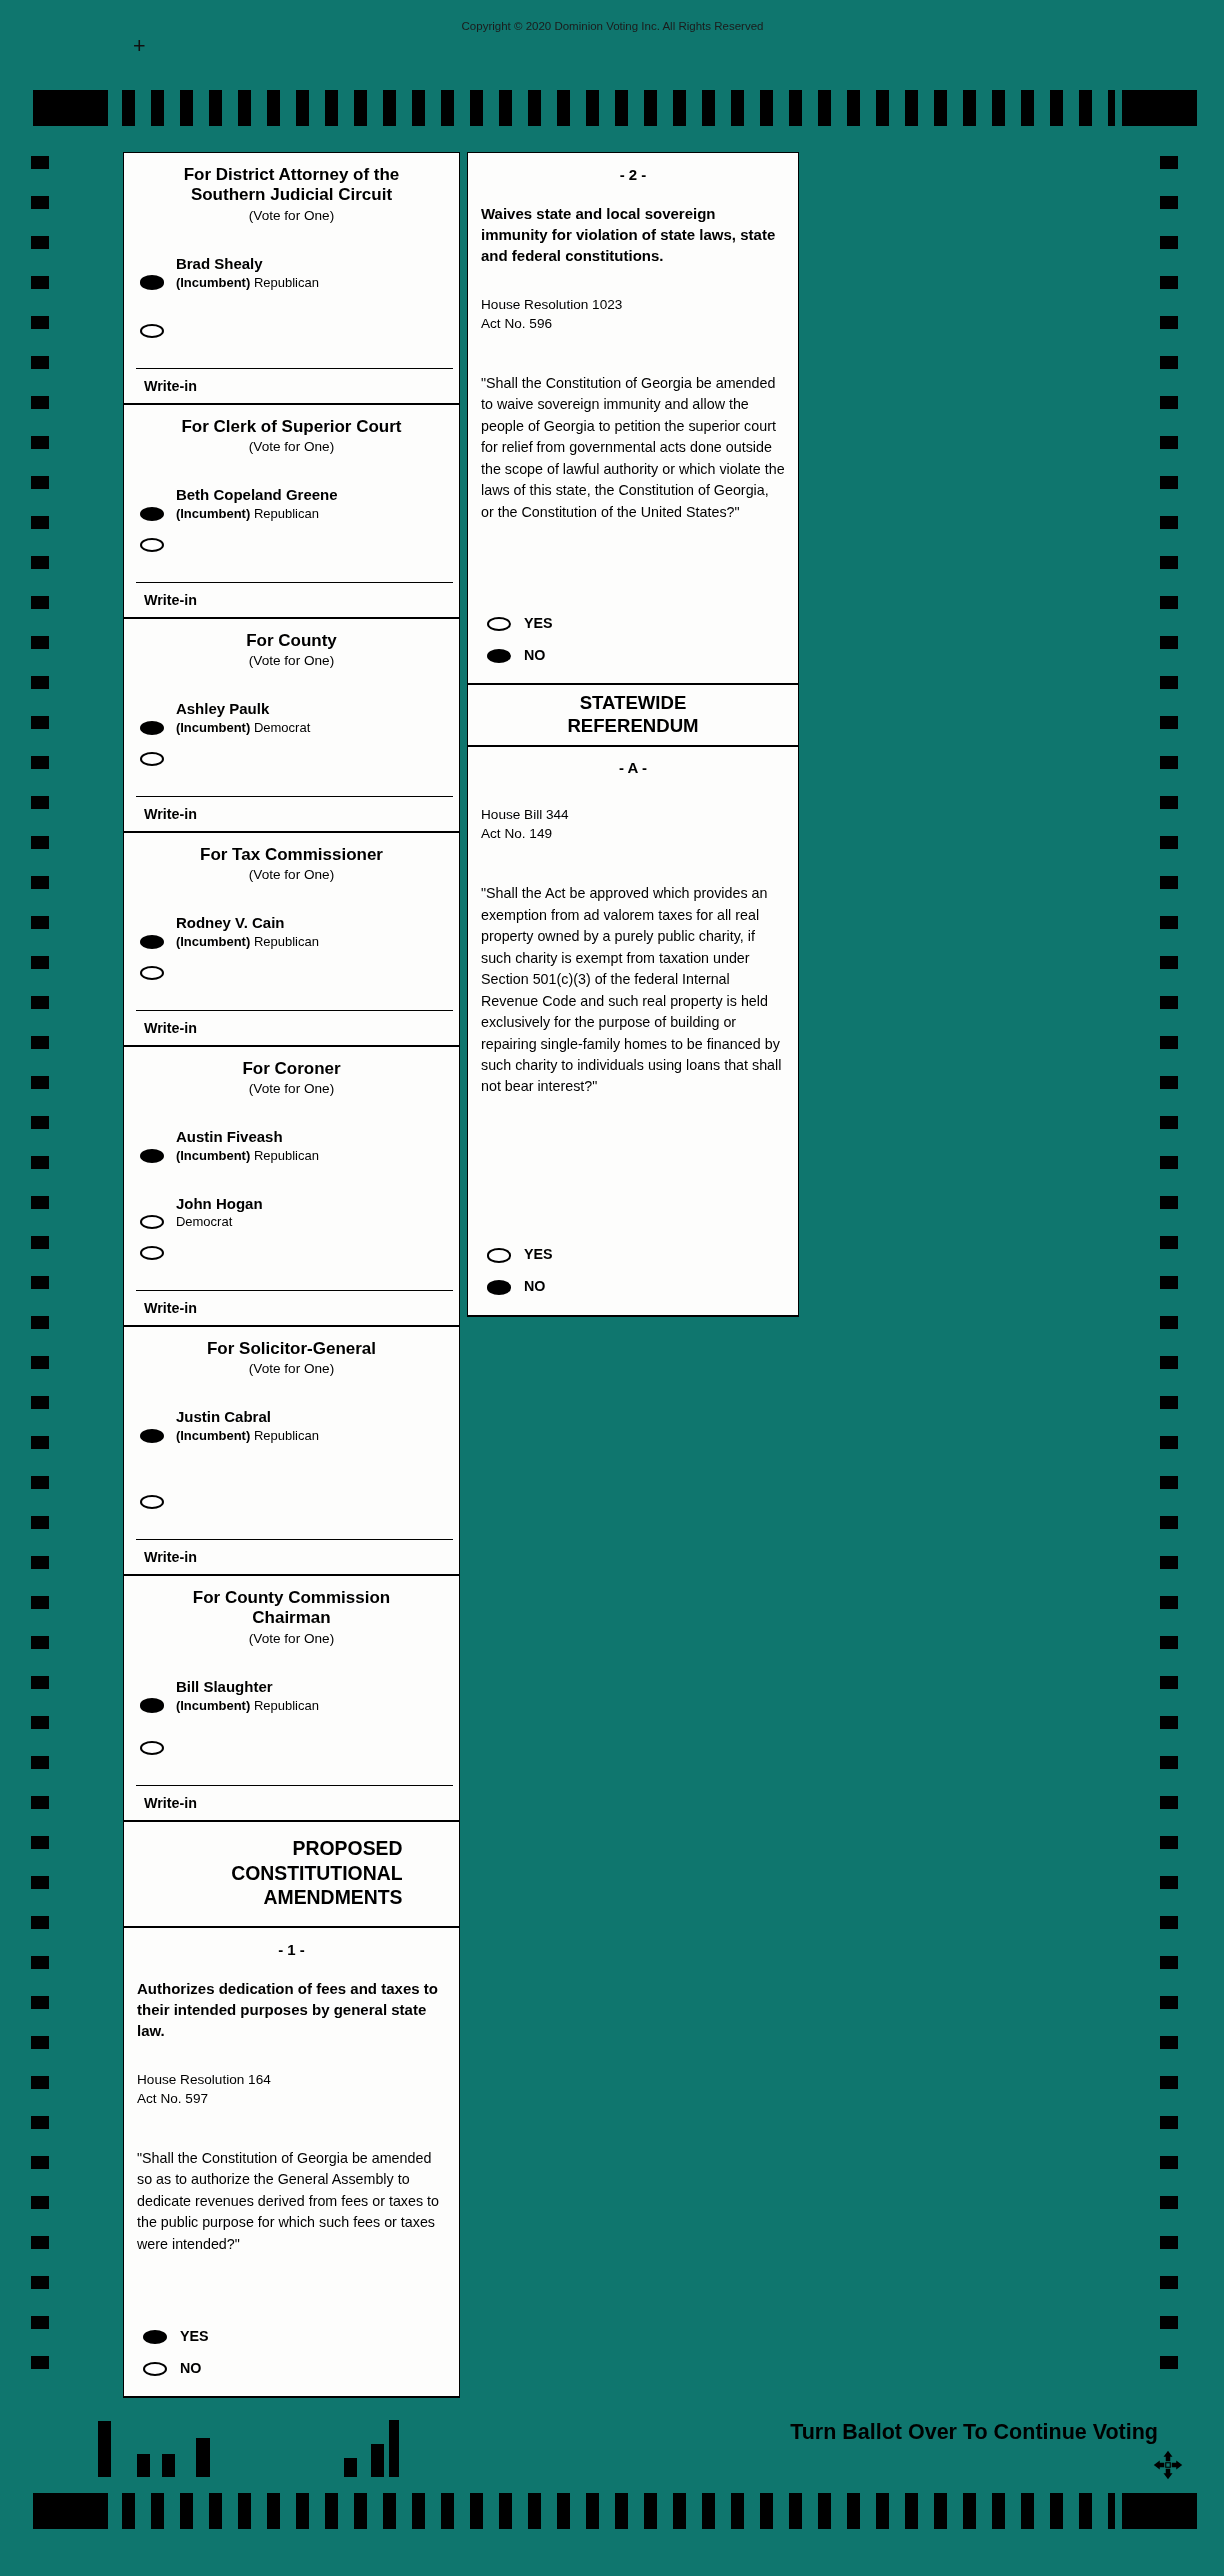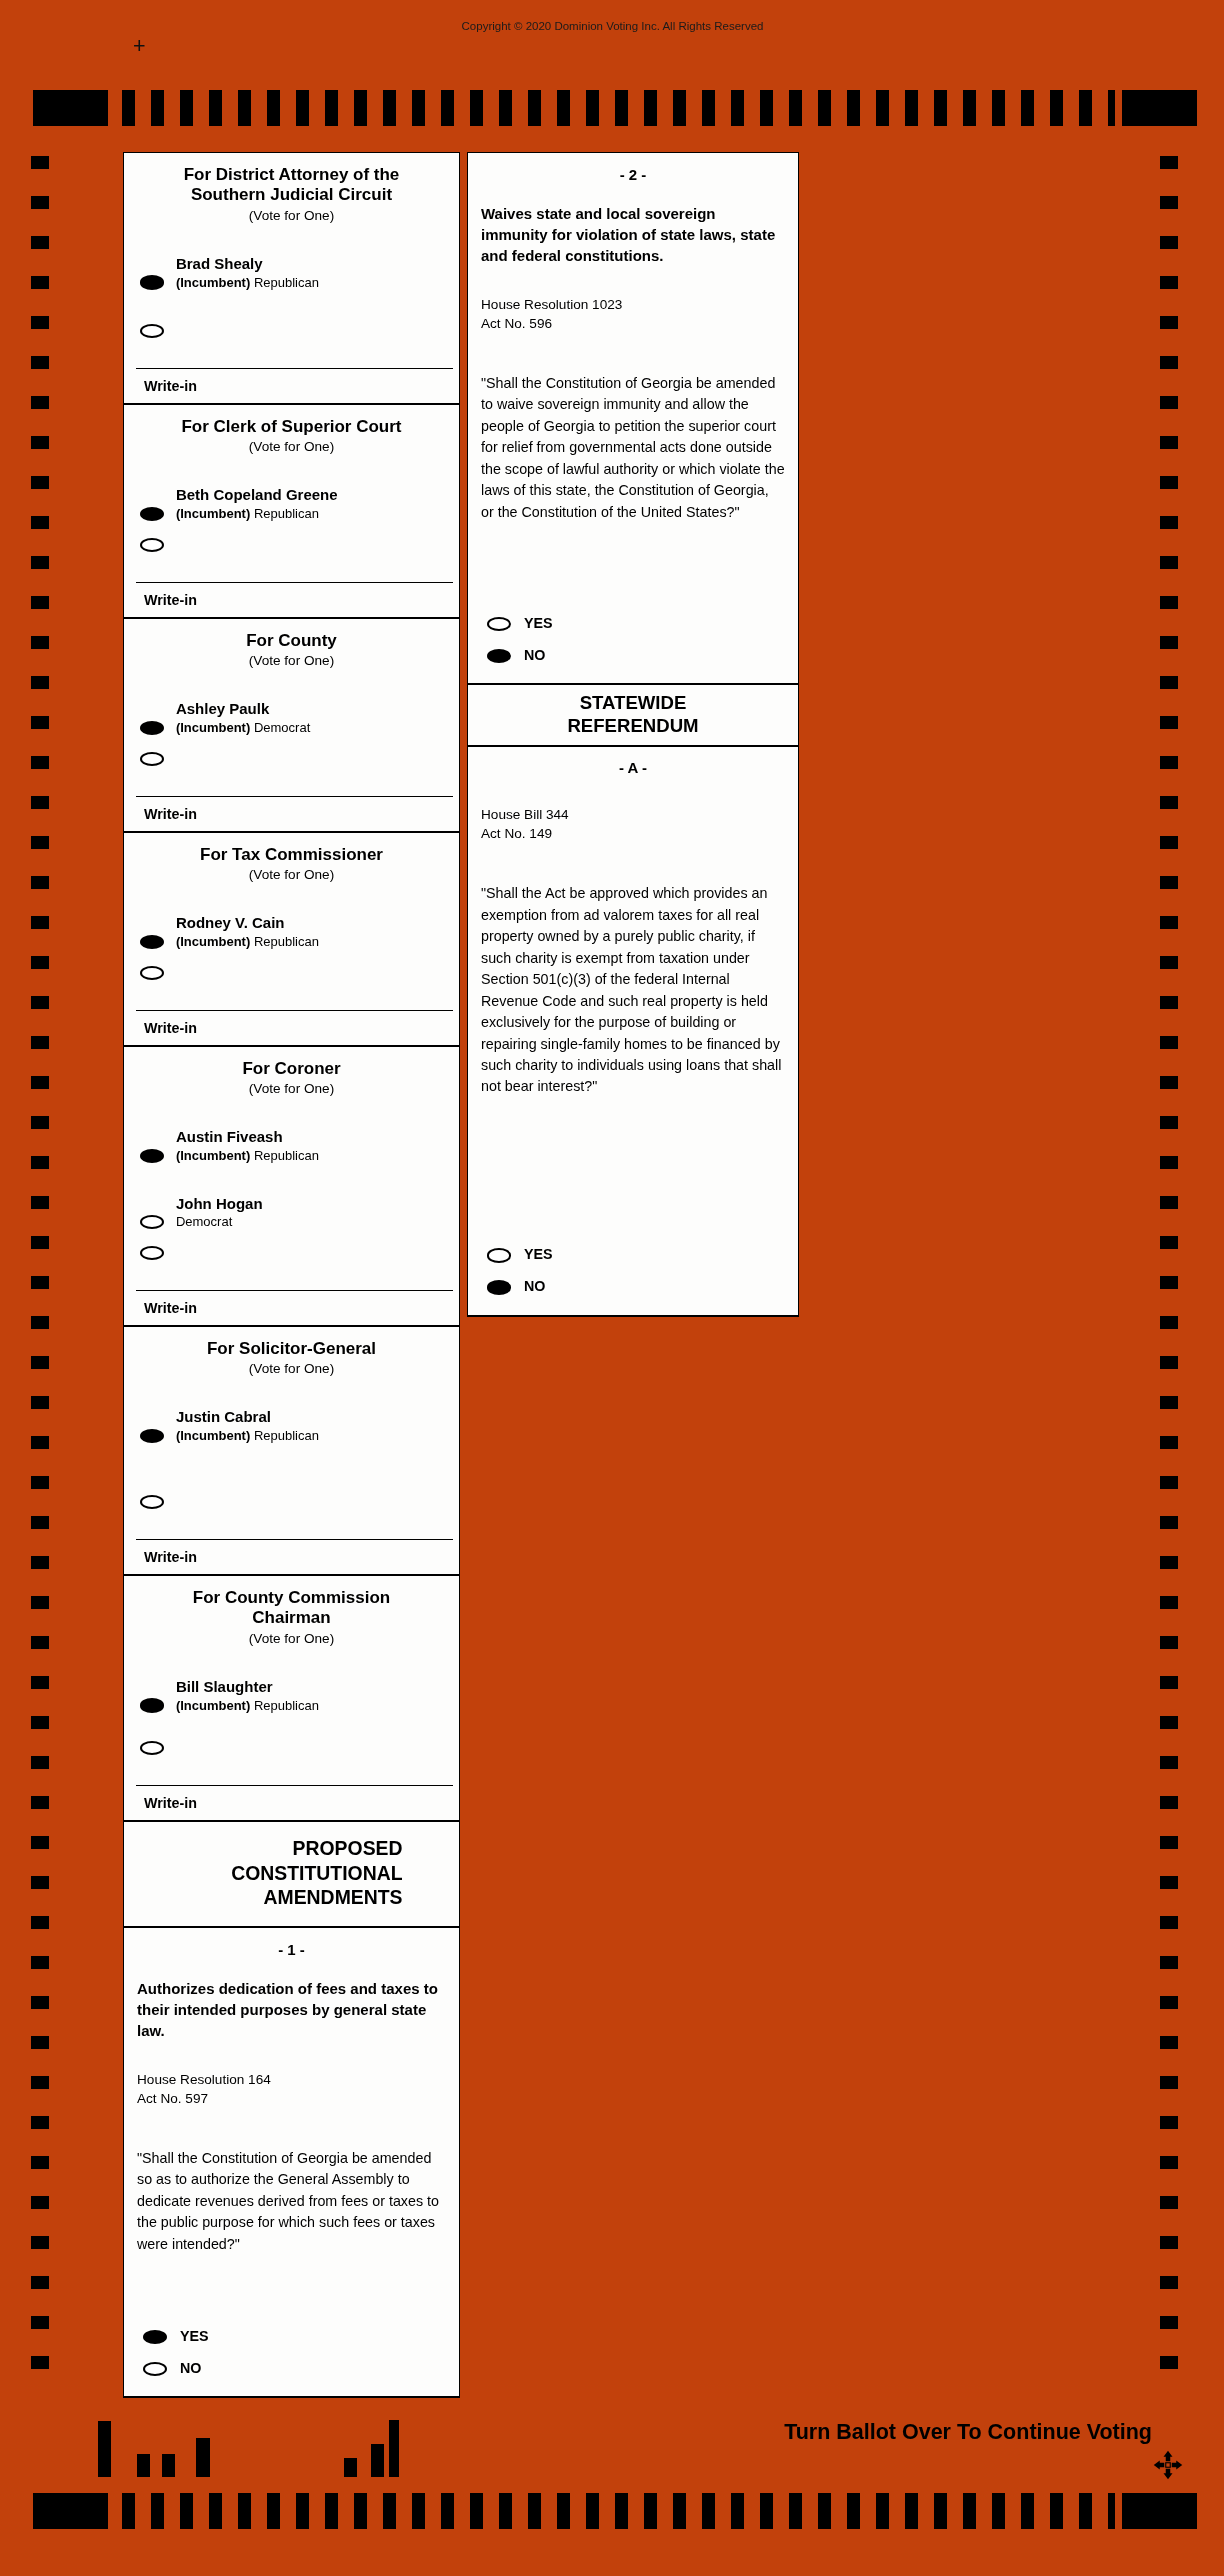--- a/index.html
+++ b/index.html
@@ -1,18 +1,18 @@
 <!DOCTYPE html>
 <html style="font-size:11.5px"><head>
 <meta charset="utf-8">
 <style>
   * { margin:0; padding:0; box-sizing:border-box; }
   html,body { background:#ffffff; }
   body { font-family:"Liberation Sans", sans-serif; color:#000; }
-  .ballot { position:relative; width:1225px; height:2576px; background:#c2410c; overflow:hidden; margin:0 auto; }
+  .ballot { position:relative; width:1225px; height:2576px; background:#0f766e; overflow:hidden; margin:0 auto; }
 
   .copyright { position:absolute; top:20px; left:0; width:100%; text-align:center; font-size:11.5px; color:#1b1b1b; }
   .plus-mark { position:absolute; left:133px; top:34px; font-size:21.5px; color:#111; }
 
   
   .trow { position:absolute; left:0; width:100%; height:36px; }
   .trow-top { top:90px; }
   .trow-bottom { top:2493px; }
   .trow .block { position:absolute; top:0; height:100%; background:#000; }
   .trow .block-left { left:33px; width:75px; }
@@ -54,21 +54,21 @@
   .m-auth { font-size:13.6px; line-height:1.4; margin-top:29px; }
   .m-question { font-size:14.3px; line-height:1.5; margin-top:40px; }
   .choice { position:absolute; left:18.6px; display:flex; align-items:center; gap:13px; }
   .choice.yes { bottom:52px; }
   .choice.no { bottom:20px;align-items:center; }
   .choice-label { font-weight:bold; font-size:14.3px; }
 
   
   .barcode { position:absolute; left:98px; top:2420px; width:316px; height:57px; }
   .bb { position:absolute; bottom:0; background:#000; }
-  .footer-instruction { position:absolute; top:2420px; right:73px; font-weight:bold; font-size:21.5px; }
+  .footer-instruction { position:absolute; top:2420px; right:67px; font-weight:bold; font-size:21.5px; }
   .reg-cross { position:absolute; left:1153px; top:2450px; width:30px; height:30px; }
 </style>
 </head>
 <body>
 
 <div class="ballot">
 
   <div class="copyright">Copyright © 2020 Dominion Voting Inc. All Rights Reserved</div>
   <div class="plus-mark">+</div>
 

